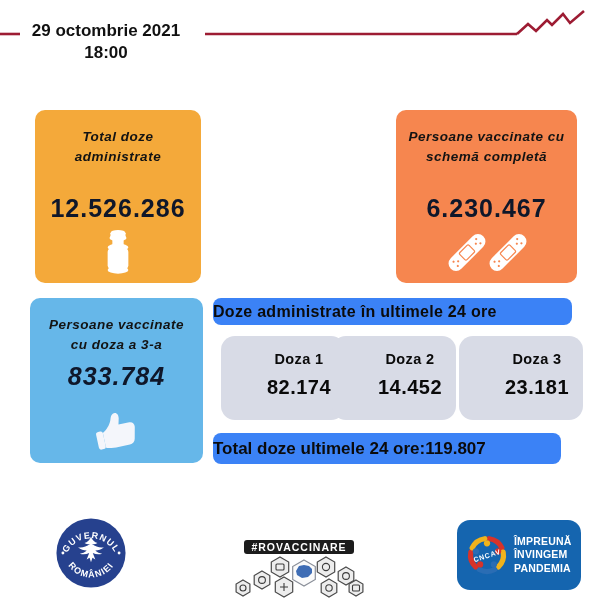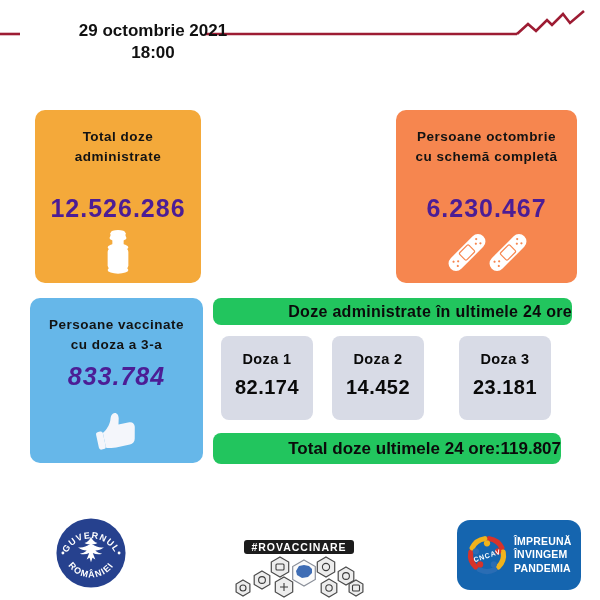--- a/index.html
+++ b/index.html
@@ -2,46 +2,46 @@
 <html><head>
 <meta charset="utf-8">
 <style>
   html,body{margin:0;padding:0;background:#fff;}
   .stage{position:relative;width:600px;height:600px;background:#ffffff;
          font-family:"Liberation Sans",sans-serif;color:#0a0a0a;overflow:hidden;}
 
   
   .hdr-lines{position:absolute;left:0;top:0;width:600px;height:60px;}
   .hdr-text{position:absolute;left:28px;top:20px;width:156px;text-align:center;
-            font-weight:bold;font-size:17px;line-height:1.3;color:#111;margin-left:47px;}
+            font-weight:bold;font-size:17px;line-height:1.3;color:#111;}
 
   
   .card{position:absolute;border-radius:10px;text-align:center;}
   .card .title{font-weight:bold;font-size:13.5px;letter-spacing:.5px;line-height:1.45;
-               padding:17px 12px 0 12px;color:#131313;}
+               padding:17px 12px 0 12px;color:#131313;font-style:italic;}
   .card .value{position:absolute;left:0;right:0;font-weight:bold;font-size:25px;
-               letter-spacing:1px;color:#4c1d95;}
+               letter-spacing:1px;color:#0f172a;}
   .card .icon{position:absolute;left:0;right:0;display:flex;justify-content:center;}
 
   #card-total {left:35px; top:110px;width:166px;height:173px;background:#f4a93a;}
   #card-first {left:214px;top:110px;width:172px;height:173px;background:#b49fce;}
   #card-full  {left:396px;top:110px;width:181px;height:173px;background:#f6864f;}
   #card-third {left:30px; top:298px;width:173px;height:165px;background:#66b7e9;}
   #card-total .value,#card-first .value,#card-full .value{top:84px;}
   #card-third .value{top:64px;font-style:italic;}
   #card-total .icon,#card-first .icon,#card-full .icon{bottom:5px;}
   #card-third .icon{bottom:8px;}
 
   
-  .banner{position:absolute;background:#22c55e;border-radius:8px;text-align:right;
+  .banner{position:absolute;background:#3b82f6;border-radius:8px;text-align:left;
           font-weight:bold;color:#0b0b0b;}
   #banner-24h{left:213px;top:298px;width:359px;height:27px;font-size:16px;
               line-height:27px;letter-spacing:.3px;}
   .dose-card{position:absolute;top:336px;width:92px;height:84px;background:#d8dbe6;
-             border-radius:8px;text-align:center;}
+             border-radius:14px;text-align:center;padding-left:32px;}
   .dose-card .dlabel{font-weight:bold;font-size:14.5px;margin-top:15px;letter-spacing:.4px;}
   .dose-card .dvalue{font-weight:bold;font-size:20px;margin-top:9px;letter-spacing:.5px;}
   #dose1{left:221px;} #dose2{left:332px;} #dose3{left:459px;}
   #banner-total{left:213px;top:433px;width:348px;height:31px;font-size:17px;line-height:31px;}
   #banner-total .tv{}
 
   
   .gov-logo{position:absolute;left:55px;top:517px;}
   .rovacc{position:absolute;left:233px;top:537px;width:132px;text-align:center;}
   .rv-banner{display:inline-block;background:#1c1c1c;color:#fff;border-radius:3px;
@@ -80,21 +80,21 @@
         <rect x="11" y="13" width="12" height="6"></rect>
         <ellipse cx="17" cy="21" rx="11" ry="4"></ellipse>
         <rect x="6" y="21" width="22" height="24" rx="5"></rect>
         <ellipse cx="17" cy="45" rx="11" ry="4"></ellipse>
       </svg>
     </div>
   </div>
 
 
   <div class="card" id="card-full">
-    <div class="title">Persoane octombrie cu schemă completă</div>
+    <div class="title">Persoane vaccinate cu schemă completă</div>
     <div class="value">6.230.467</div>
     <div class="icon">
       <svg width="94" height="52" viewBox="0 0 94 52">
         <g transform="translate(4,19) rotate(-45 23 7.5)">
           <rect x="0" y="0" width="46" height="15" rx="7.5" fill="#fff"></rect>
           <rect x="16.5" y="2.5" width="13" height="10" rx="1.5" fill="#fff" stroke="#f6864f" stroke-width="1.2"></rect>
           <circle cx="7" cy="4.5" r="1.1" fill="#f6864f"></circle>
             <circle cx="10.5" cy="7.5" r="1.1" fill="#f6864f"></circle>
           <circle cx="7" cy="10.5" r="1.1" fill="#f6864f"></circle>
             <circle cx="39" cy="4.5" r="1.1" fill="#f6864f"></circle>

